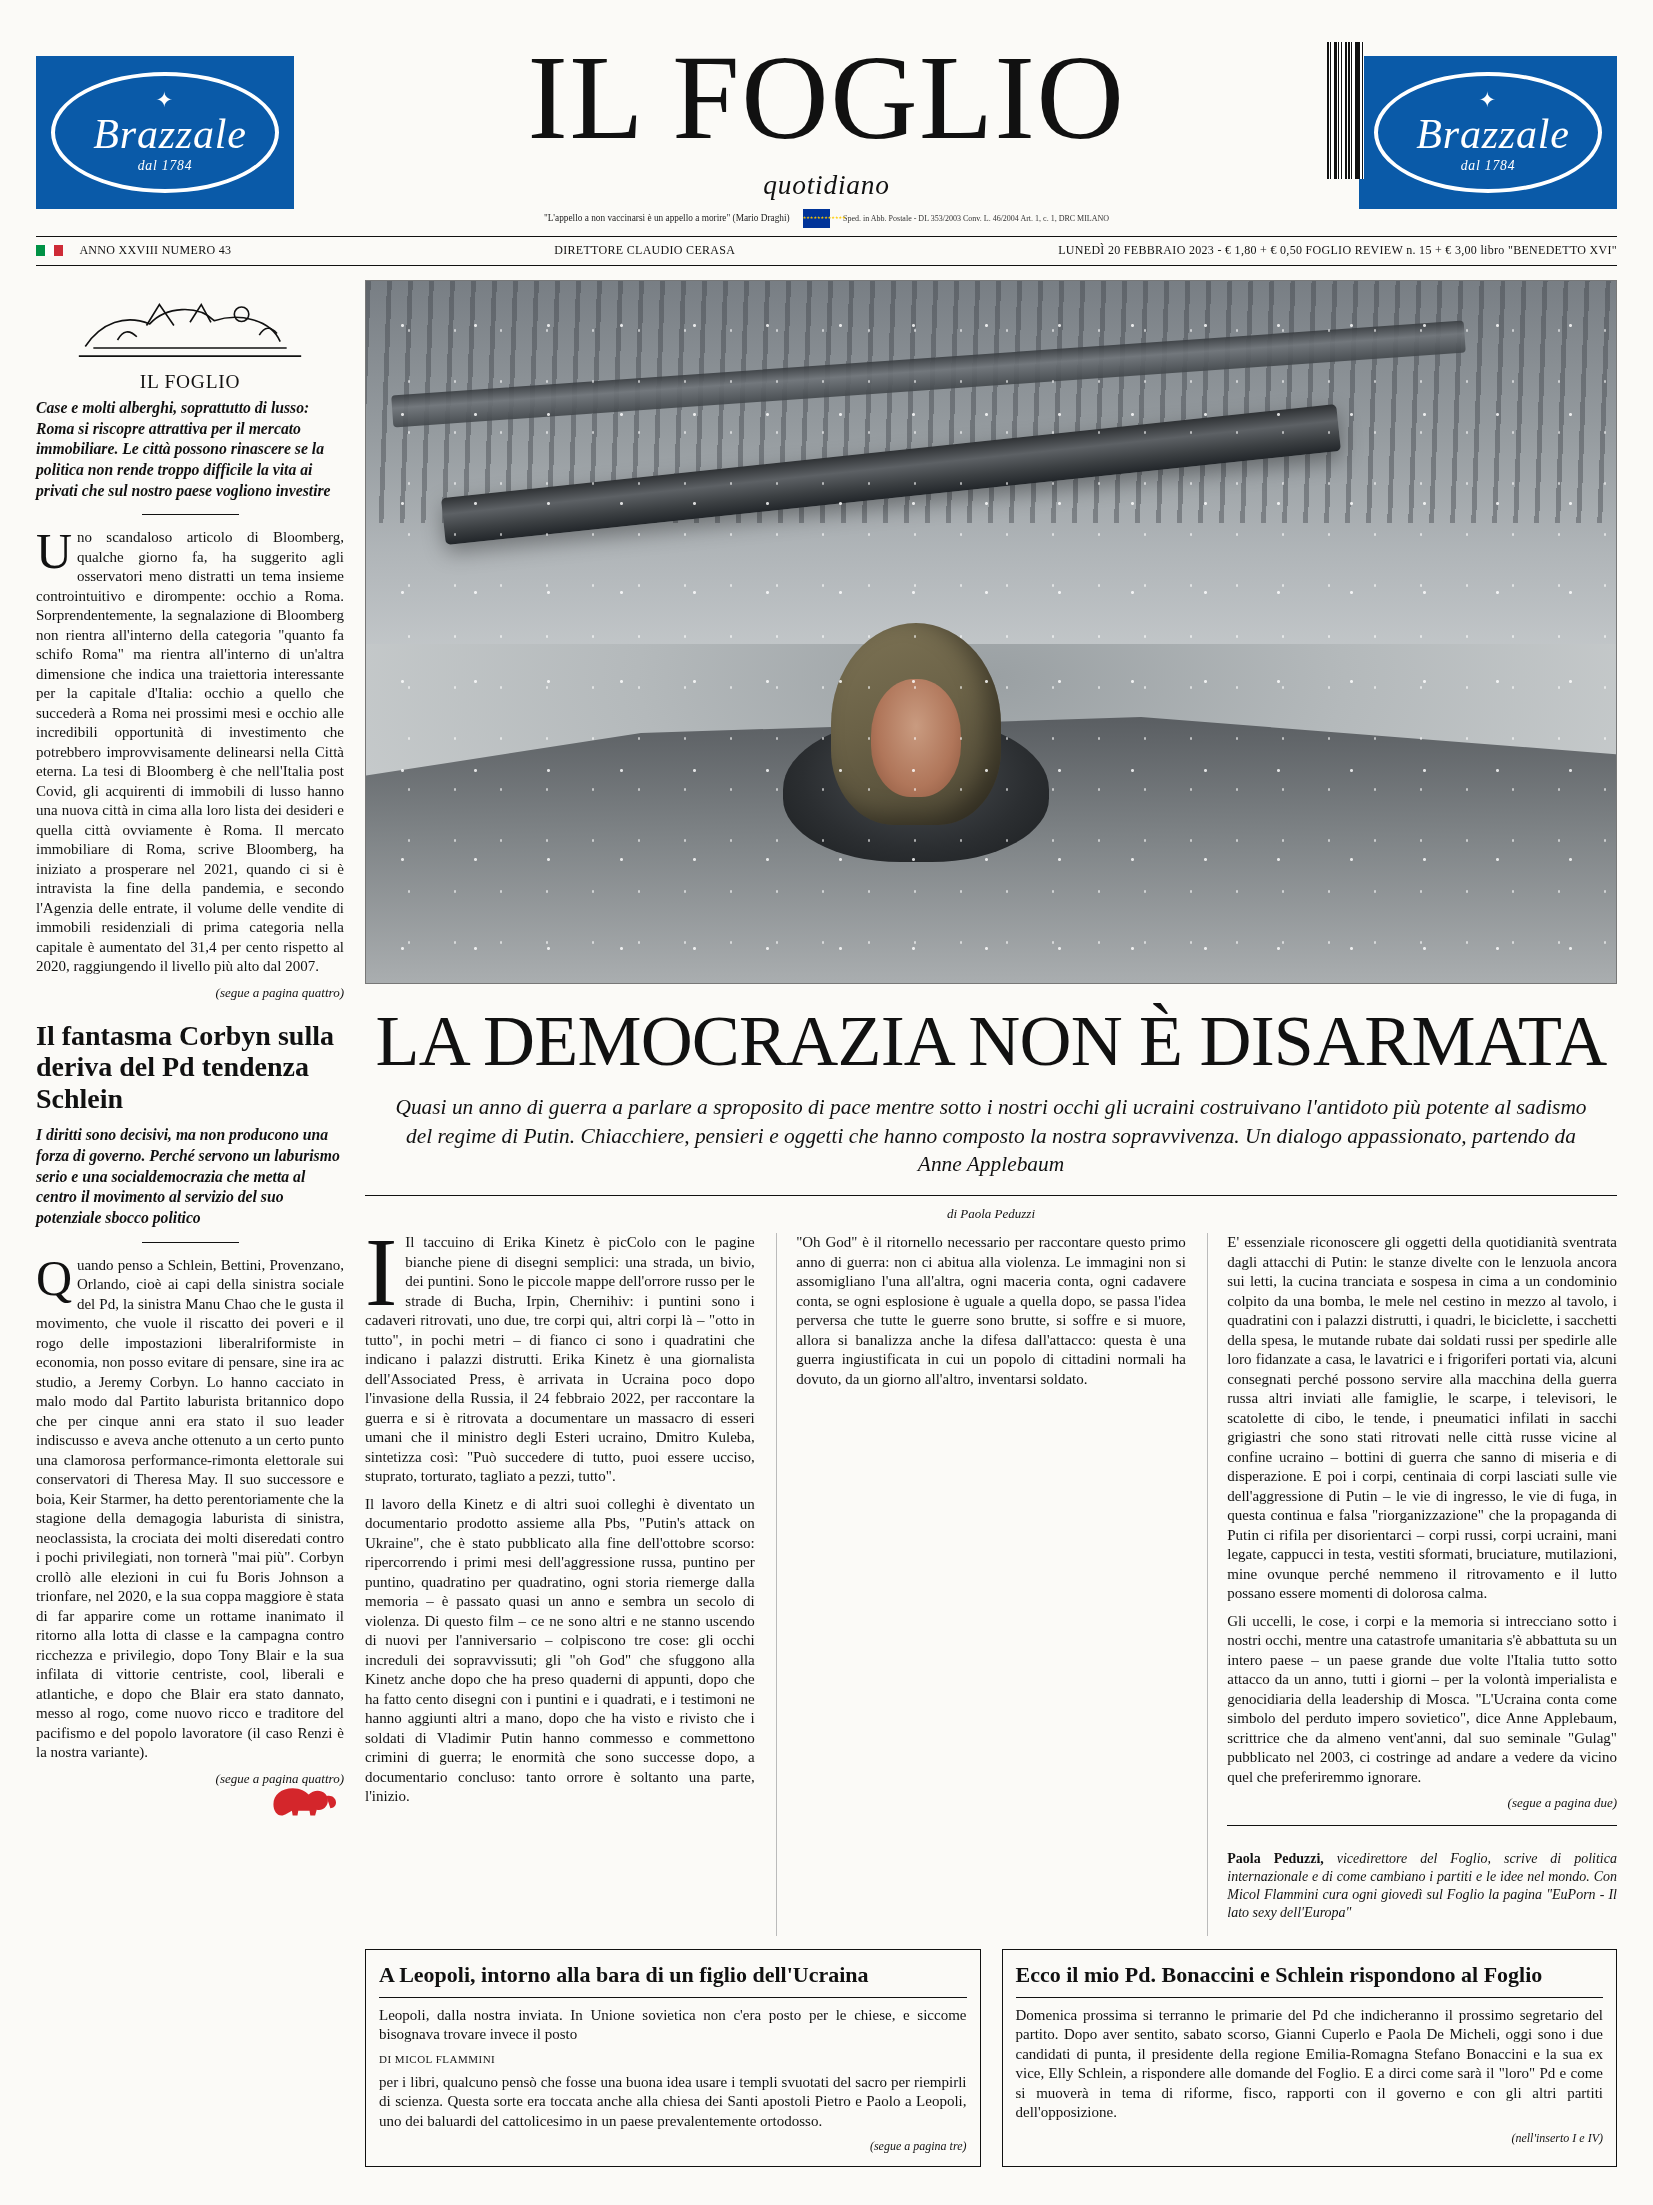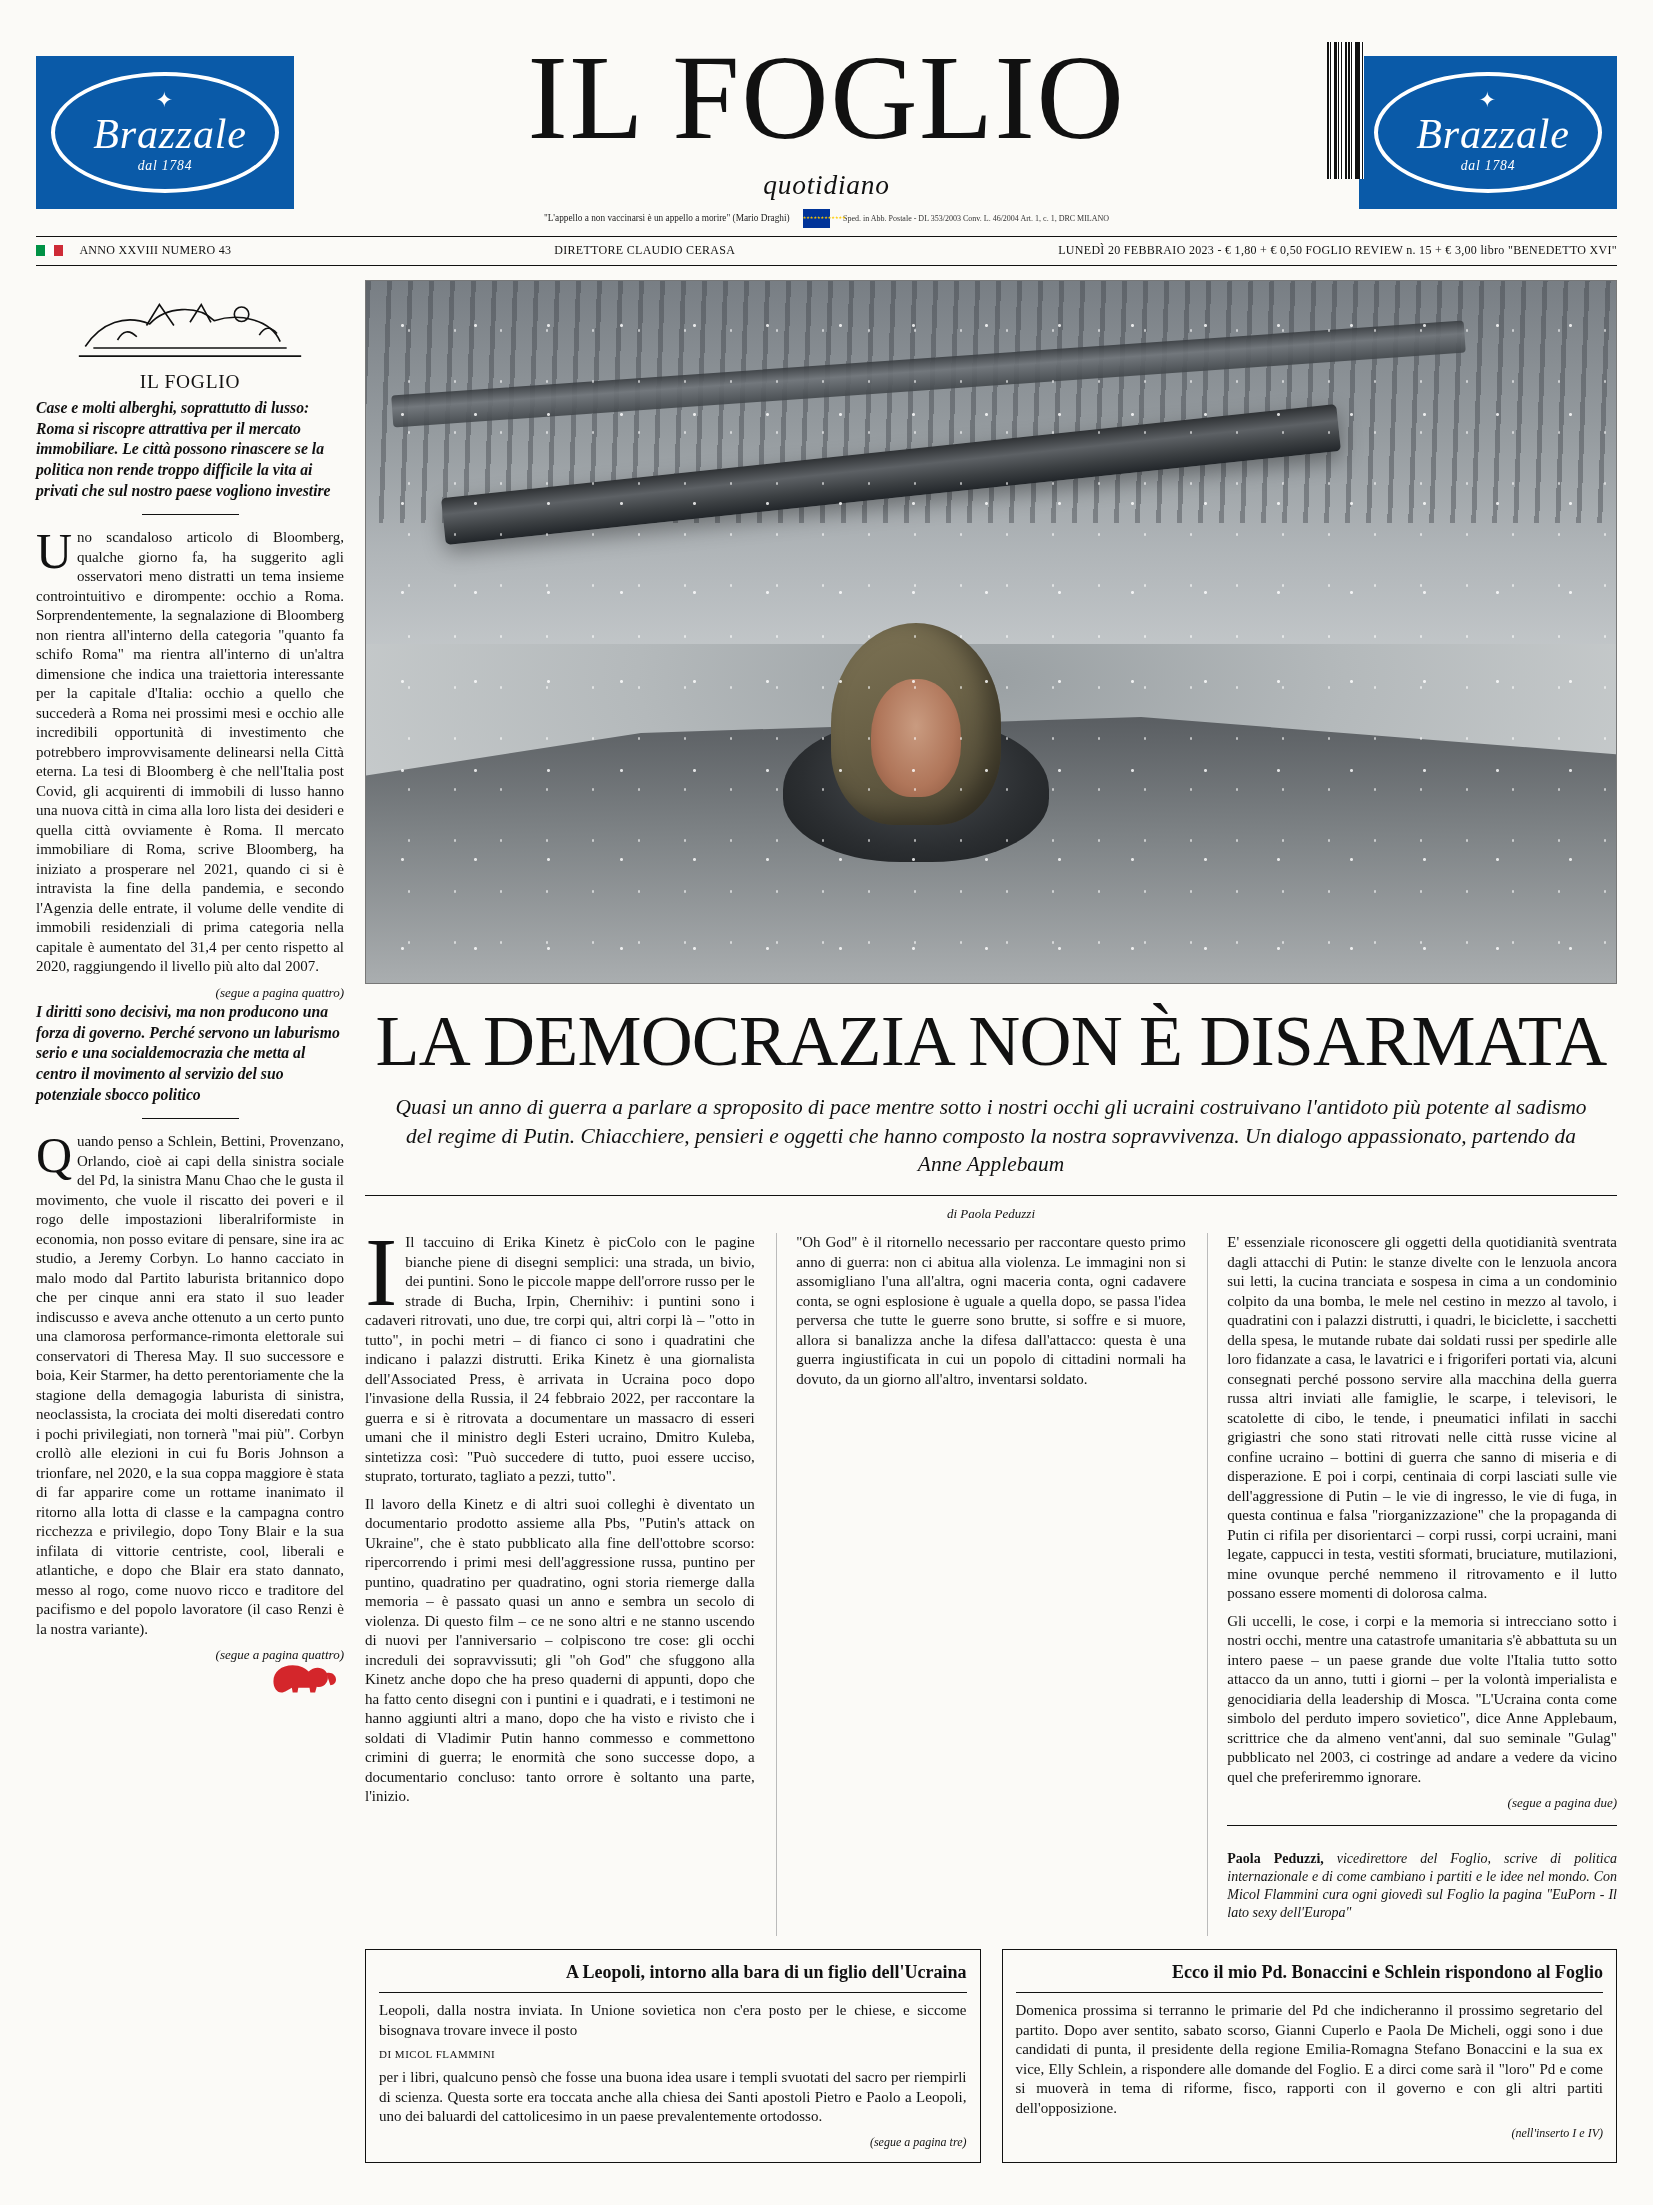--- a/index.html
+++ b/index.html
@@ -286,24 +286,24 @@
     margin: 3.2px 8px 0 0;
     font-weight:400;
   }
 
   .box {
     border:0.8px solid #111;
     padding: 11.3px 13px 11.3px 13px;
     margin-top: 13px;
   }
   .box h4 {
-    font-size: 18px;
+    font-size: 22px;
     line-height:1.16;
     font-weight:700;
-    text-align:right;
+    text-align:left;
     margin:0 0 9.7px 0;
   }
   .box .byline {
     text-align:left;
     font-size: 11px;
     letter-spacing:0.5px;
     margin: 8px 0 8px 0;
   }
   .box .sep { border-top:0.8px solid #111; margin: 6.5px 0 8px 0;}
   .boxes-row { display:flex; gap: 21px; }
@@ -384,20 +384,21 @@
       </div>
 
       <div class="lead-standfirst">Case e molti alberghi, soprattutto di lusso: Roma si riscopre attrattiva per il mercato immobiliare. Le città possono rinascere se la politica non rende troppo difficile la vita ai privati che sul nostro paese vogliono investire</div>
       <div class="hr-short"></div>
 
       <div class="body-text">
         <p class="dropcap">Uno scandaloso articolo di Bloomberg, qualche giorno fa, ha suggerito agli osservatori meno distratti un tema insieme controintuitivo e dirompente: occhio a Roma. Sorprendentemente, la segnalazione di Bloomberg non rientra all'interno della categoria "quanto fa schifo Roma" ma rientra all'interno di un'altra dimensione che indica una traiettoria interessante per la capitale d'Italia: occhio a quello che succederà a Roma nei prossimi mesi e occhio alle incredibili opportunità di investimento che potrebbero improvvisamente delinearsi nella Città eterna. La tesi di Bloomberg è che nell'Italia post Covid, gli acquirenti di immobili di lusso hanno una nuova città in cima alla loro lista dei desideri e quella città ovviamente è Roma. Il mercato immobiliare di Roma, scrive Bloomberg, ha iniziato a prosperare nel 2021, quando ci si è intravista la fine della pandemia, e secondo l'Agenzia delle entrate, il volume delle vendite di immobili residenziali di prima categoria nella capitale è aumentato del 31,4 per cento rispetto al 2020, raggiungendo il livello più alto dal 2007.</p>
         <span class="jump">(segue a pagina quattro)</span>
       </div>
 
+      <h3 class="sec-head">Il fantasma Corbyn sulla deriva del Pd tendenza Schlein</h3>
       <div class="lead-standfirst">I diritti sono decisivi, ma non producono una forza di governo. Perché servono un laburismo serio e una socialdemocrazia che metta al centro il movimento al servizio del suo potenziale sbocco politico</div>
       <div class="hr-short"></div>
 
       <div class="body-text">
         <p class="dropcap">Quando penso a Schlein, Bettini, Provenzano, Orlando, cioè ai capi della sinistra sociale del Pd, la sinistra Manu Chao che le gusta il movimento, che vuole il riscatto dei poveri e il rogo delle impostazioni liberalriformiste in economia, non posso evitare di pensare, sine ira ac studio, a Jeremy Corbyn. Lo hanno cacciato in malo modo dal Partito laburista britannico dopo che per cinque anni era stato il suo leader indiscusso e aveva anche ottenuto a un certo punto una clamorosa performance-rimonta elettorale sui conservatori di Theresa May. Il suo successore e boia, Keir Starmer, ha detto perentoriamente che la stagione della demagogia laburista di sinistra, neoclassista, la crociata dei molti diseredati contro i pochi privilegiati, non tornerà "mai più". Corbyn crollò alle elezioni in cui fu Boris Johnson a trionfare, nel 2020, e la sua coppa maggiore è stata di far apparire come un rottame inanimato il ritorno alla lotta di classe e la campagna contro ricchezza e privilegio, dopo Tony Blair e la sua infilata di vittorie centriste, cool, liberali e atlantiche, e dopo che Blair era stato dannato, messo al rogo, come nuovo ricco e traditore del pacifismo e del popolo lavoratore (il caso Renzi è la nostra variante).</p>
         <span class="jump">(segue a pagina quattro)</span>
       </div>
 
       <div style="text-align:right;margin-top:-4.8px;">
         <svg width="77" height="36" viewBox="0 0 96 44">

